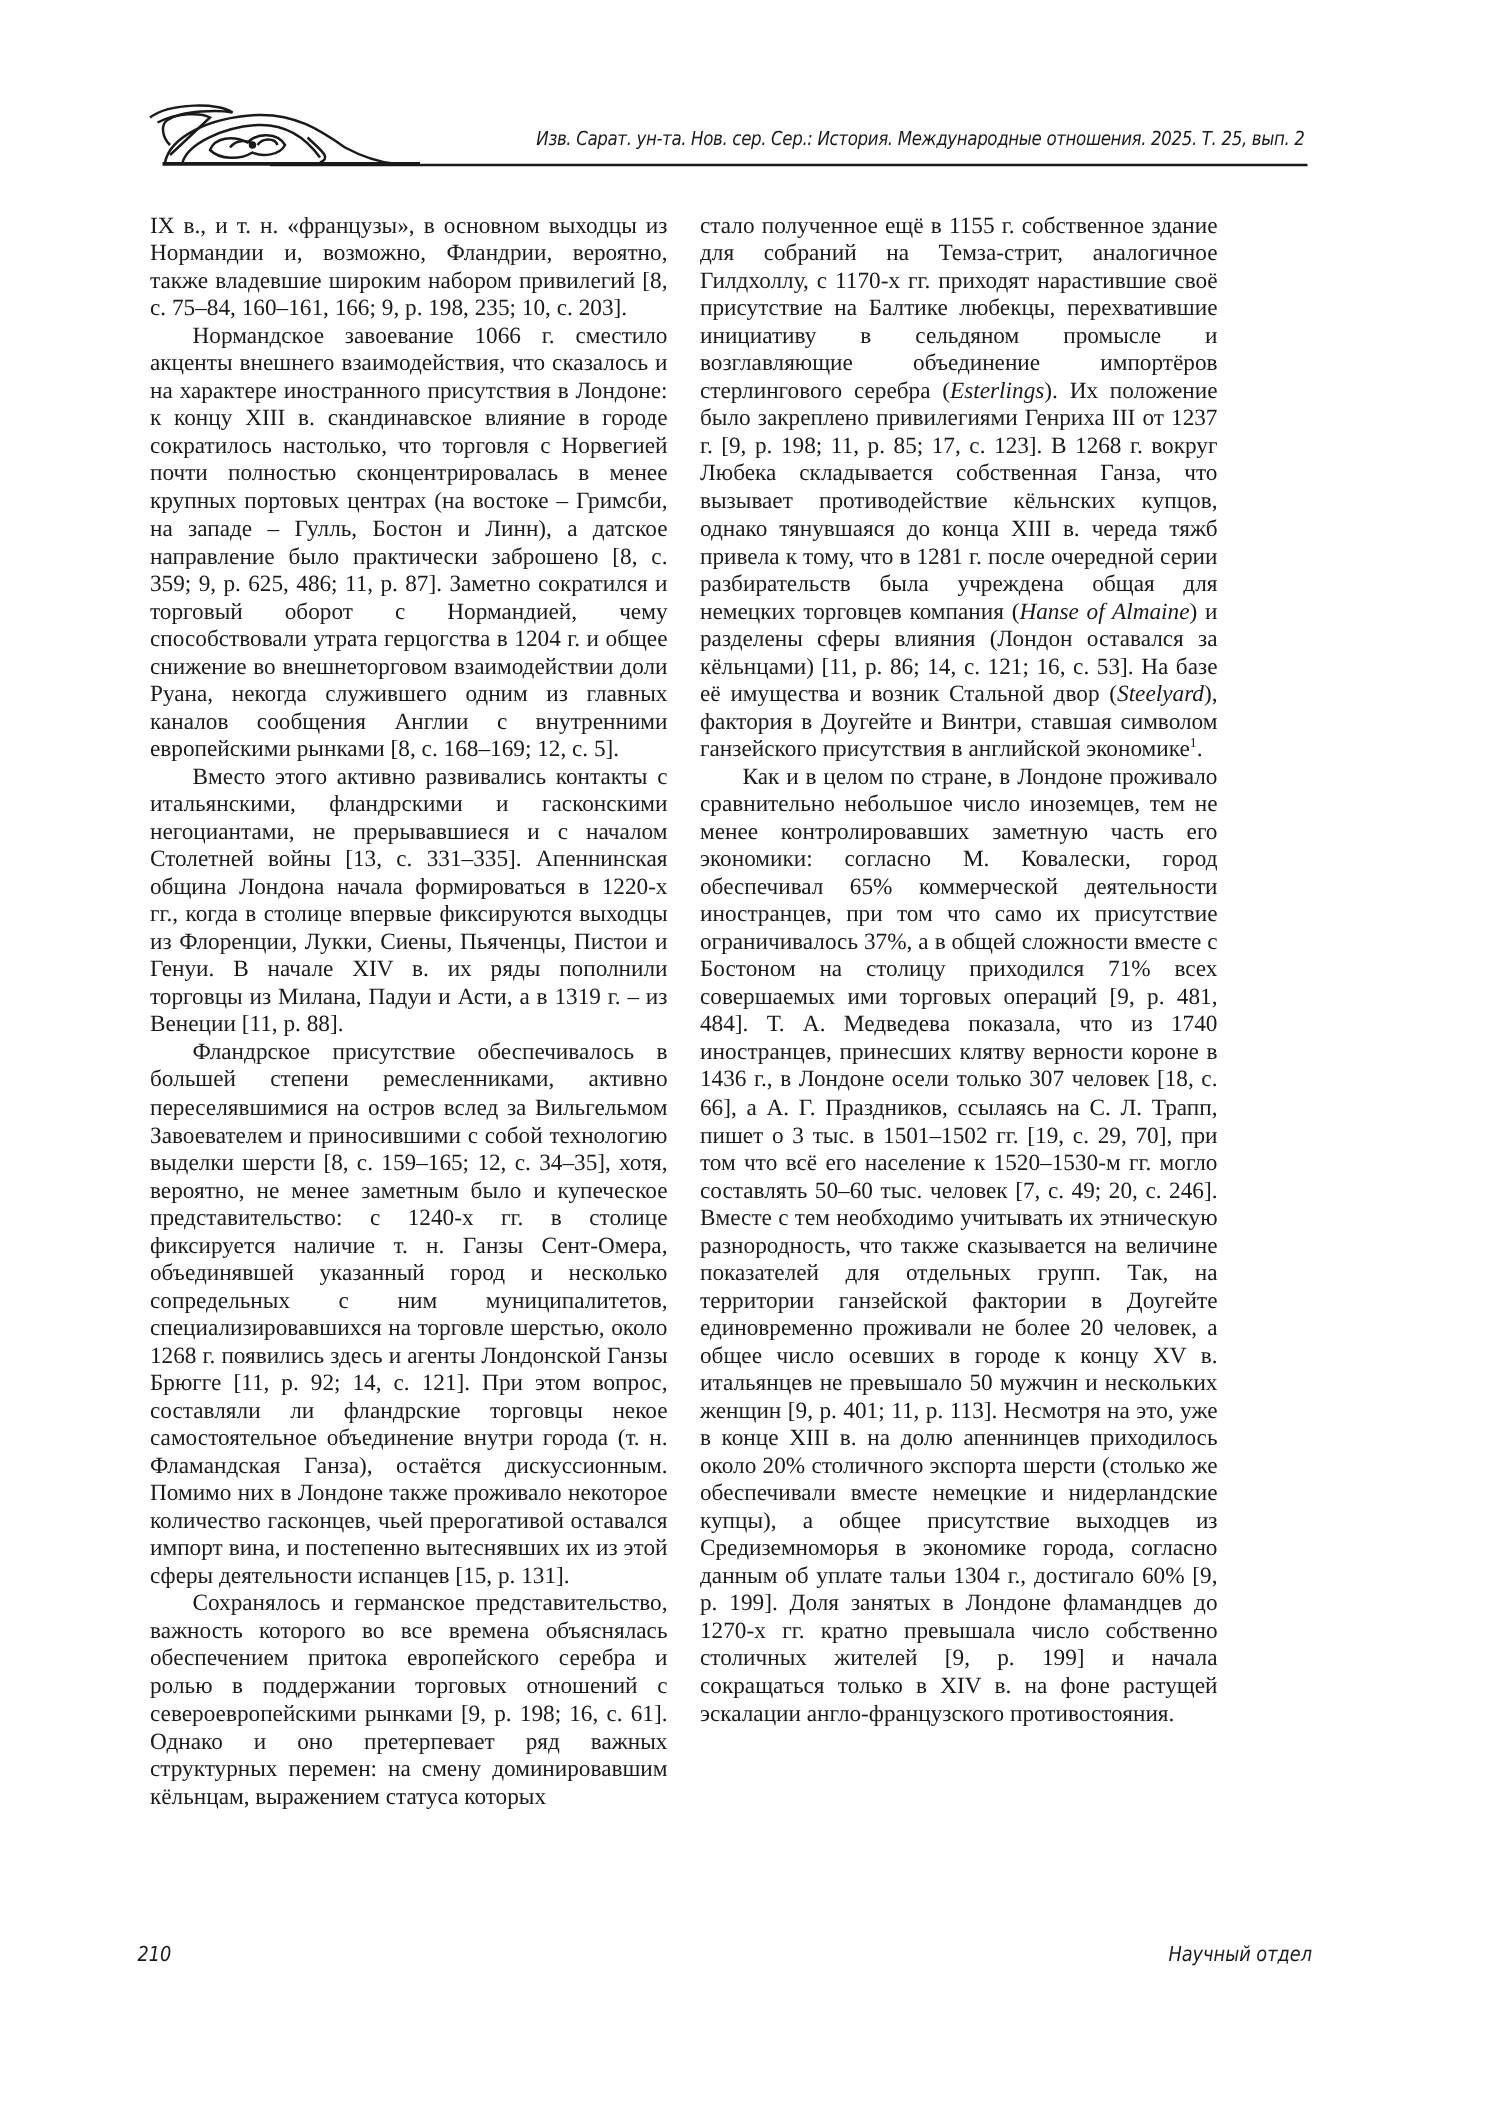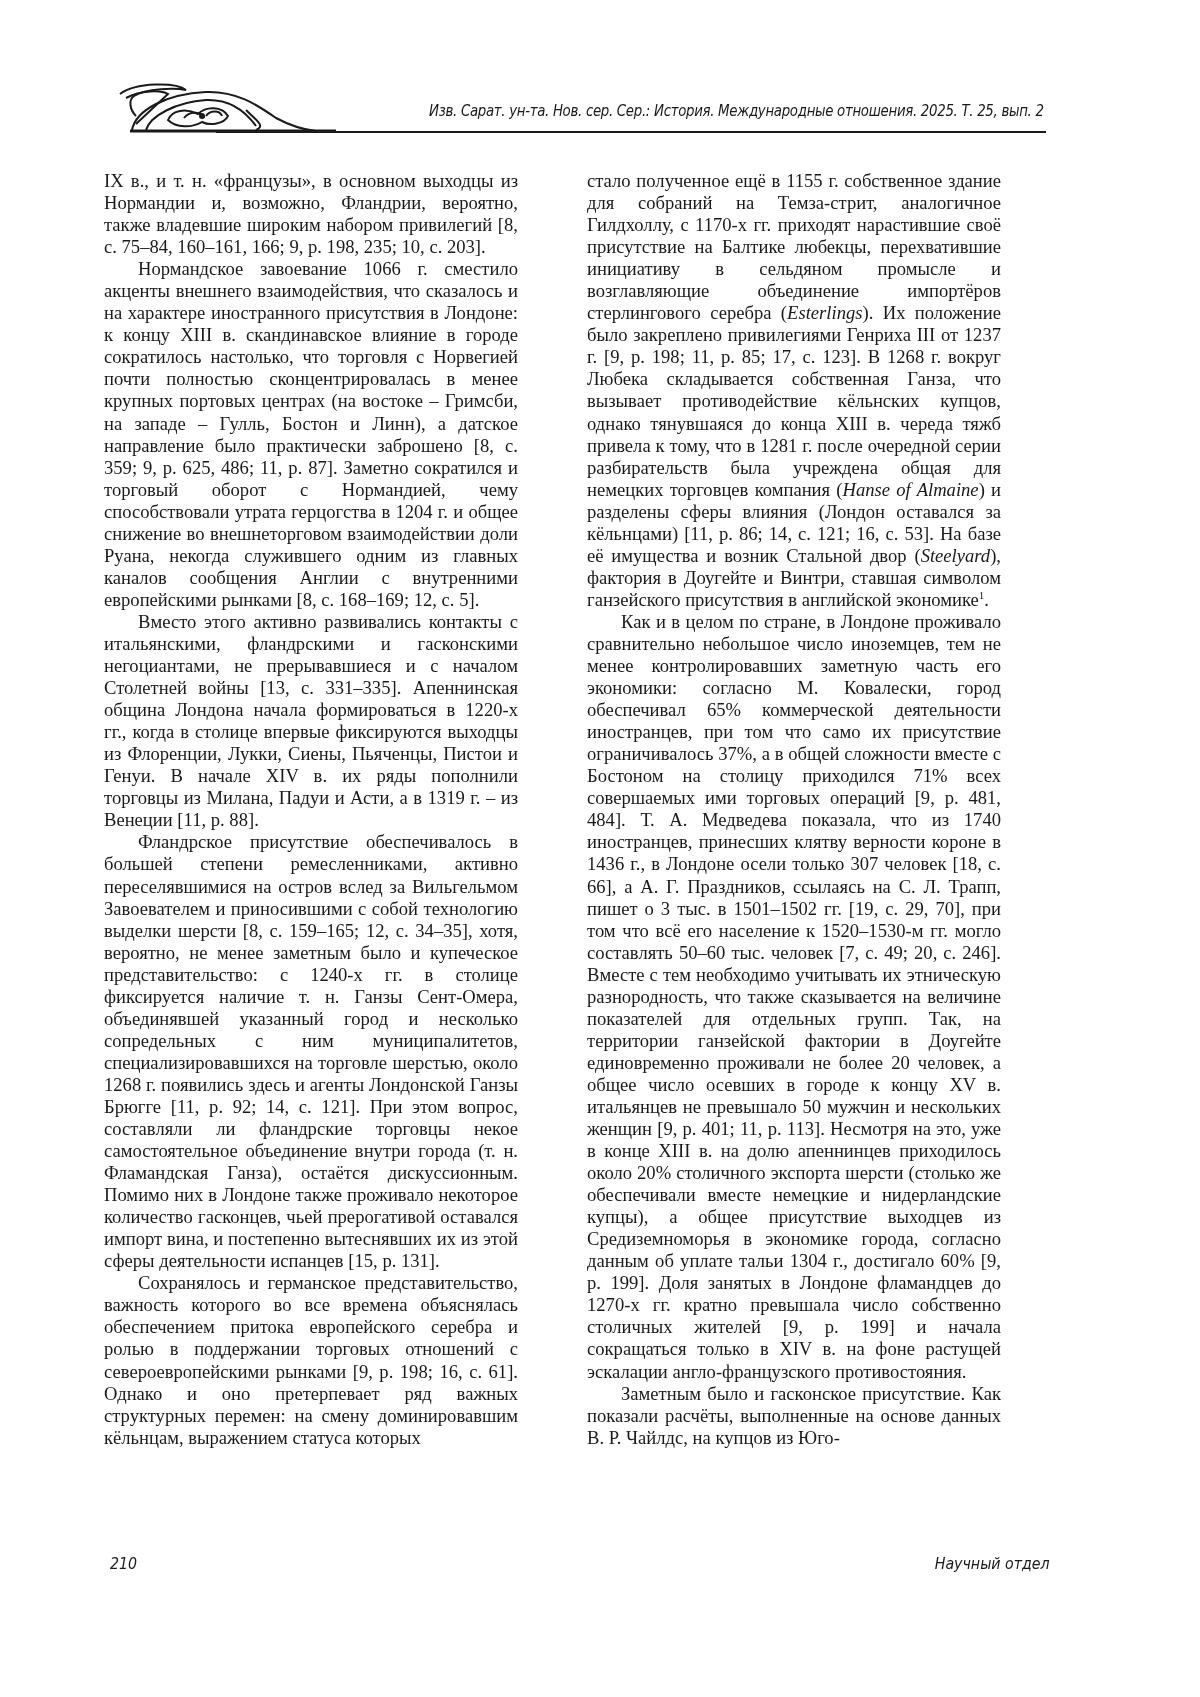--- a/index.html
+++ b/index.html
@@ -2,22 +2,22 @@
 <html><head>
 <meta charset="utf-8">
 <style>
   html, body { margin: 0; padding: 0; background: #ffffff; }
   body { width: 1200px; height: 1697px; position: relative; overflow: hidden; color: #1a1a1a; }
   .header { position: absolute; left: 106px; top: 80px; width: 940px; height: 54px; text-decoration: underline; }
   .header-logo { position: absolute; left: 0; top: 0; width: 230px; height: 54px; }
   .header-rule { position: absolute; left: 110px; right: 0; top: 51px; height: 2px; background: #1a1a1a; }
   .header-text { position: absolute; right: 2px; top: 22px; font-family: "DejaVu Sans", sans-serif; font-style: italic; font-size: 15.5px; letter-spacing: -0.35px; transform: scaleX(0.86); transform-origin: right center; white-space: nowrap; color: #1a1a1a; }
   .col { position: absolute; top: 170px; width: 414px; font-family: "Liberation Serif", serif; font-size: 18.6px; line-height: 22.05px; text-align: justify; hyphens: manual; }
-  .col-left { left: 104px; }
-  .col-right { left: 587px; }
+  .col-left { left: 120px; }
+  .col-right { left: 560px; }
   .col p { margin: 0; }
   .col p.indent { text-indent: 34px; }
   .col i { font-style: italic; }
   .col sup { font-size: 11px; line-height: 0; vertical-align: super; }
   .footer-page { position: absolute; left: 110px; top: 1554px; font-family: "DejaVu Sans", sans-serif; font-style: italic; font-size: 16.5px; transform: scaleX(0.86); transform-origin: left center; }
   .footer-section { position: absolute; right: 150px; top: 1554px; font-family: "DejaVu Sans", sans-serif; font-style: italic; font-size: 16.5px; transform: scaleX(0.86); transform-origin: right center; }
 </style>
 </head>
 <body>
 
@@ -44,17 +44,16 @@
   <p>IX в., и т. н. «французы», в основном выходцы из Нормандии и, возможно, Фландрии, вероятно, также владевшие широким набором привилегий [8, с. 75–84, 160–161, 166; 9, p. 198, 235; 10, с. 203].</p>
   <p class="indent">Нормандское завоевание 1066 г. сместило акценты внешнего взаимодействия, что сказалось и на характере иностранного присутствия в Лондоне: к концу XIII в. скандинавское влияние в городе сократилось настолько, что торговля с Норвегией почти полностью сконцентрировалась в менее крупных портовых центрах (на востоке – Гримсби, на западе – Гулль, Бостон и Линн), а датское направление было практически заброшено [8, с. 359; 9, p. 625, 486; 11, p. 87]. Заметно сократился и торговый оборот с Нормандией, чему способствовали утрата герцогства в 1204 г. и общее снижение во внешнеторговом взаимодействии доли Руана, некогда служившего одним из главных каналов сообщения Англии с внутренними европейскими рынками [8, с. 168–169; 12, с. 5].</p>
   <p class="indent">Вместо этого активно развивались контакты с итальянскими, фландрскими и гасконскими негоциантами, не прерывавшиеся и с началом Столетней войны [13, с. 331–335]. Апеннинская община Лондона начала формироваться в 1220-х гг., когда в столице впервые фиксируются выходцы из Флоренции, Лукки, Сиены, Пьяченцы, Пистои и Генуи. В начале XIV в. их ряды пополнили торговцы из Милана, Падуи и Асти, а в 1319 г. – из Венеции [11, p. 88].</p>
   <p class="indent">Фландрское присутствие обеспечивалось в большей степени ремесленниками, активно переселявшимися на остров вслед за Вильгельмом Завоевателем и приносившими с собой технологию выделки шерсти [8, с. 159–165; 12, с. 34–35], хотя, вероятно, не менее заметным было и купеческое представительство: с 1240-х гг. в столице фиксируется наличие т. н. Ганзы Сент-Омера, объединявшей указанный город и несколько сопредельных с ним муниципалитетов, специализировавшихся на торговле шерстью, около 1268 г. появились здесь и агенты Лондонской Ганзы Брюгге [11, p. 92; 14, с. 121]. При этом вопрос, составляли ли фландрские торговцы некое самостоятельное объединение внутри города (т. н. Фламандская Ганза), остаётся дискуссионным. Помимо них в Лондоне также проживало некоторое количество гасконцев, чьей прерогативой оставался импорт вина, и постепенно вытеснявших их из этой сферы деятельности испанцев [15, p. 131].</p>
   <p class="indent">Сохранялось и германское представительство, важность которого во все времена объяснялась обеспечением притока европейского серебра и ролью в поддержании торговых отношений с североевропейскими рынками [9, p. 198; 16, с. 61]. Однако и оно претерпевает ряд важных структурных перемен: на смену доминировавшим кёльнцам, выражением статуса которых</p>
 </div>
 
 <div class="col col-right">
   <p><span>стало полученное ещё в 1155 г. собственное здание для собраний на Темза-стрит, аналогичное Гилдхоллу, с 1170-х гг. приходят нарастившие своё присутствие на Балтике любекцы, перехватившие инициативу в сельдяном промысле и возглавляющие объединение импортёров стерлингового серебра (</span><i>Esterlings</i><span>). Их положение было закреплено привилегиями Генриха III от 1237 г. [9, p. 198; 11, p. 85; 17, с. 123]. В 1268 г. вокруг Любека складывается собственная Ганза, что вызывает противодействие кёльнских купцов, однако тянувшаяся до конца XIII в. череда тяжб привела к тому, что в 1281 г. после очередной серии разбирательств была учреждена общая для немецких торговцев компания (</span><i>Hanse of Almaine</i><span>) и разделены сферы влияния (Лондон оставался за кёльнцами) [11, p. 86; 14, с. 121; 16, с. 53]. На базе её имущества и возник Стальной двор (</span><i>Steelyard</i><span>), фактория в Доугейте и Винтри, ставшая символом ганзейского присутствия в английской экономике</span><sup>1</sup><span>.</span></p>
   <p class="indent">Как и в целом по стране, в Лондоне проживало сравнительно небольшое число иноземцев, тем не менее контролировавших заметную часть его экономики: согласно М. Ковалески, город обеспечивал 65% коммерческой деятельности иностранцев, при том что само их присутствие ограничивалось 37%, а в общей сложности вместе с Бостоном на столицу приходился 71% всех совершаемых ими торговых операций [9, p. 481, 484]. Т. А. Медведева показала, что из 1740 иностранцев, принесших клятву верности короне в 1436 г., в Лондоне осели только 307 человек [18, с. 66], а А. Г. Праздников, ссылаясь на С. Л. Трапп, пишет о 3 тыс. в 1501–1502 гг. [19, с. 29, 70], при том что всё его население к 1520–1530-м гг. могло составлять 50–60 тыс. человек [7, с. 49; 20, с. 246]. Вместе с тем необходимо учитывать их этническую разнородность, что также сказывается на величине показателей для отдельных групп. Так, на территории ганзейской фактории в Доугейте единовременно проживали не более 20 человек, а общее число осевших в городе к концу XV в. итальянцев не превышало 50 мужчин и нескольких женщин [9, p. 401; 11, p. 113]. Несмотря на это, уже в конце XIII в. на долю апеннинцев приходилось около 20% столичного экспорта шерсти (столько же обеспечивали вместе немецкие и нидерландские купцы), а общее присутствие выходцев из Средиземноморья в экономике города, согласно данным об уплате тальи 1304 г., достигало 60% [9, p. 199]. Доля занятых в Лондоне фламандцев до 1270-х гг. кратно превышала число собственно столичных жителей [9, p. 199] и начала сокращаться только в XIV в. на фоне растущей эскалации англо-французского противостояния.</p>
-  <p class="indent">Заметным было и гасконское присутствие. Как показали расчёты, выполненные на основе данных В. Р. Чайлдс, на купцов из Юго-</p>
 </div>
 
 <div class="footer-page">210</div>
 <div class="footer-section">Научный отдел</div>
 
 </body></html>

